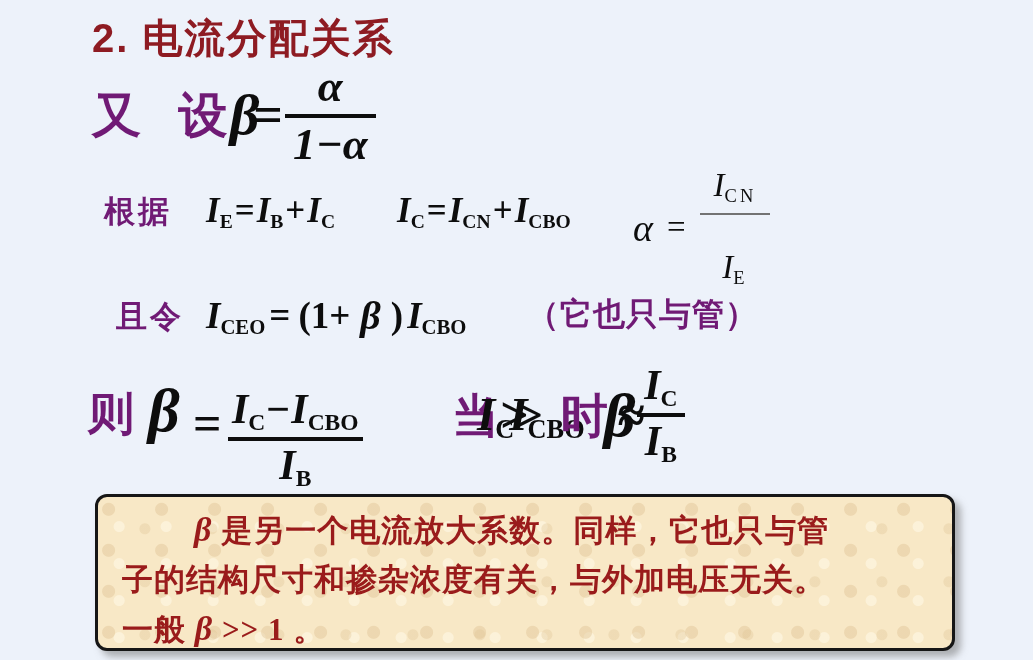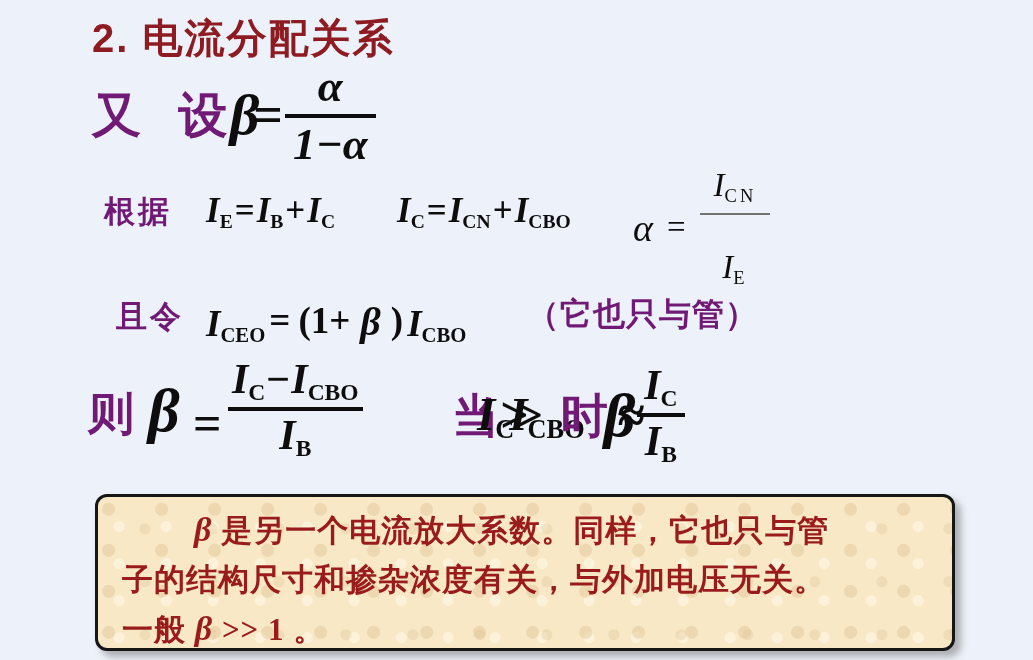--- a/index.html
+++ b/index.html
@@ -49,31 +49,31 @@
   #alpha-eq .a-lhs { font-size:38px; font-style:italic; font-weight:normal; }
   #alpha-eq .a-eq  { font-size:33px; font-weight:normal; margin:0 14px; }
   #alpha-eq .a-frac { font-size:33px; }
   #alpha-eq .a-frac .num { border-bottom:2px solid #737373; padding:0 14px 8px; }
   #alpha-eq .a-frac .den { padding:8px 14px 0;margin-top:27px; }
   #alpha-eq .mi { font-weight:normal; }
   #alpha-eq .sb { font-weight:normal; letter-spacing:3px; }
 
   
   #define-label { position:absolute; left:116px; top:301px; font-size:31px; letter-spacing:3px; }
-  #define-eq { position:absolute; left:206px; top:294px; display:flex; align-items:flex-start; font-size:37px;margin-top:8px; }
+  #define-eq { position:absolute; left:206px; top:294px; display:flex; align-items:center; font-size:37px; }
   #define-eq .mo { margin:0 4px; }
   #define-eq .d-beta { font-size:40px; margin:0 6px; }
   #define-note { position:absolute; left:527px; top:298px; font-size:32px; letter-spacing:1px; }
 
   
   #then-label { position:absolute; left:88px;  top:390px; font-size:46px; }
   #then-beta  { position:absolute; left:148px; top:379px; font-size:62px; }
   #then-eq    { position:absolute; left:193px; top:398px; font-size:50px; }
   #then-frac  { position:absolute; left:228px; top:357px; font-size:42px; }
-  #then-frac .num { border-bottom-width:4px; padding:0 4px 2px; }
+  #then-frac .num { border-bottom-width:4px; padding:0 4px 2px;margin-top:30px; }
   #then-frac .mo  { margin:0 1px; }
 
   
   #when-cluster { position:absolute; left:452px; top:352px; height:126px;
                   display:flex; align-items:center; white-space:nowrap; }
   .w-dang   { font-size:47px; }
   .w-t1     { font-size:47px; margin-left:-22px; }
   .w-gg     { font-size:50px; letter-spacing:-14px; margin-left:-14px; }
   .w-t2     { font-size:47px; margin-left:-20px; }
   .w-shi    { font-size:47px; margin-left:-24px; }

